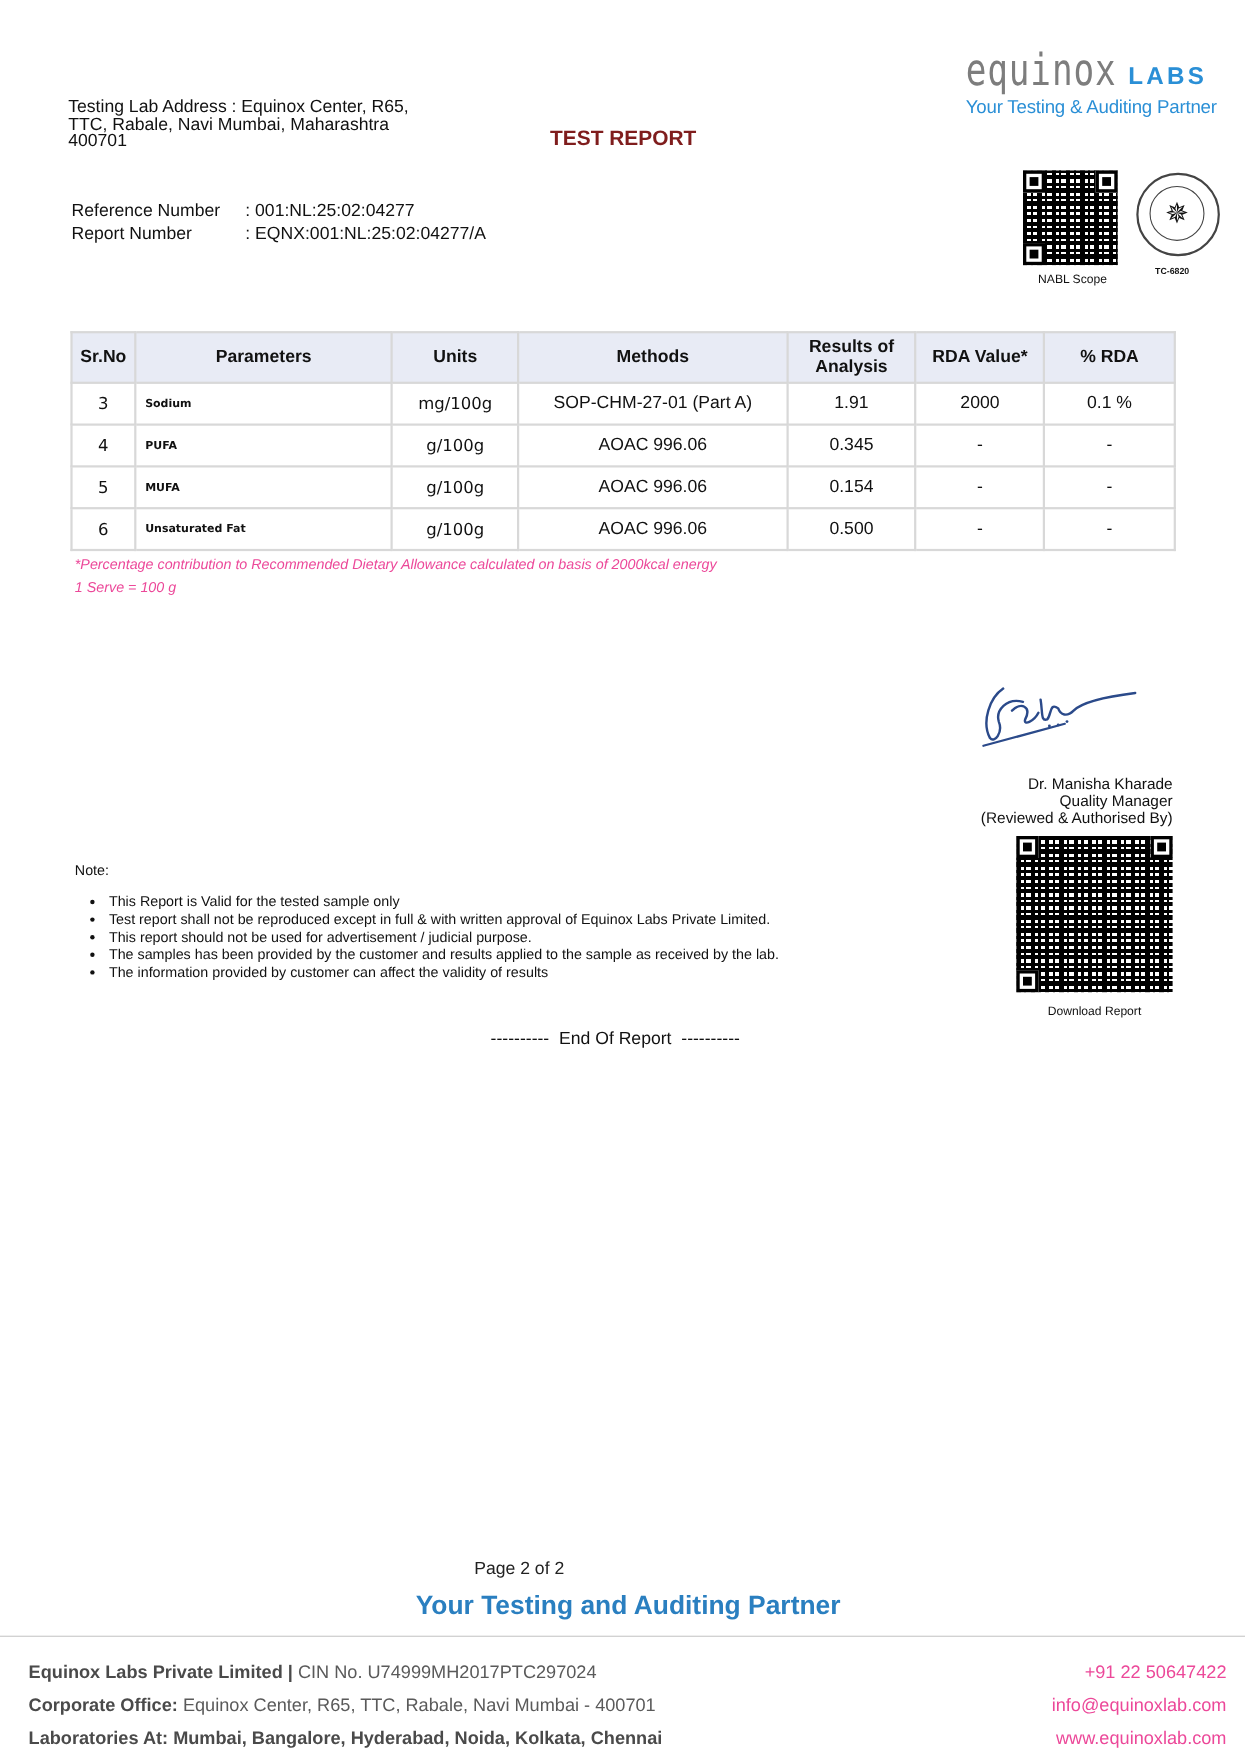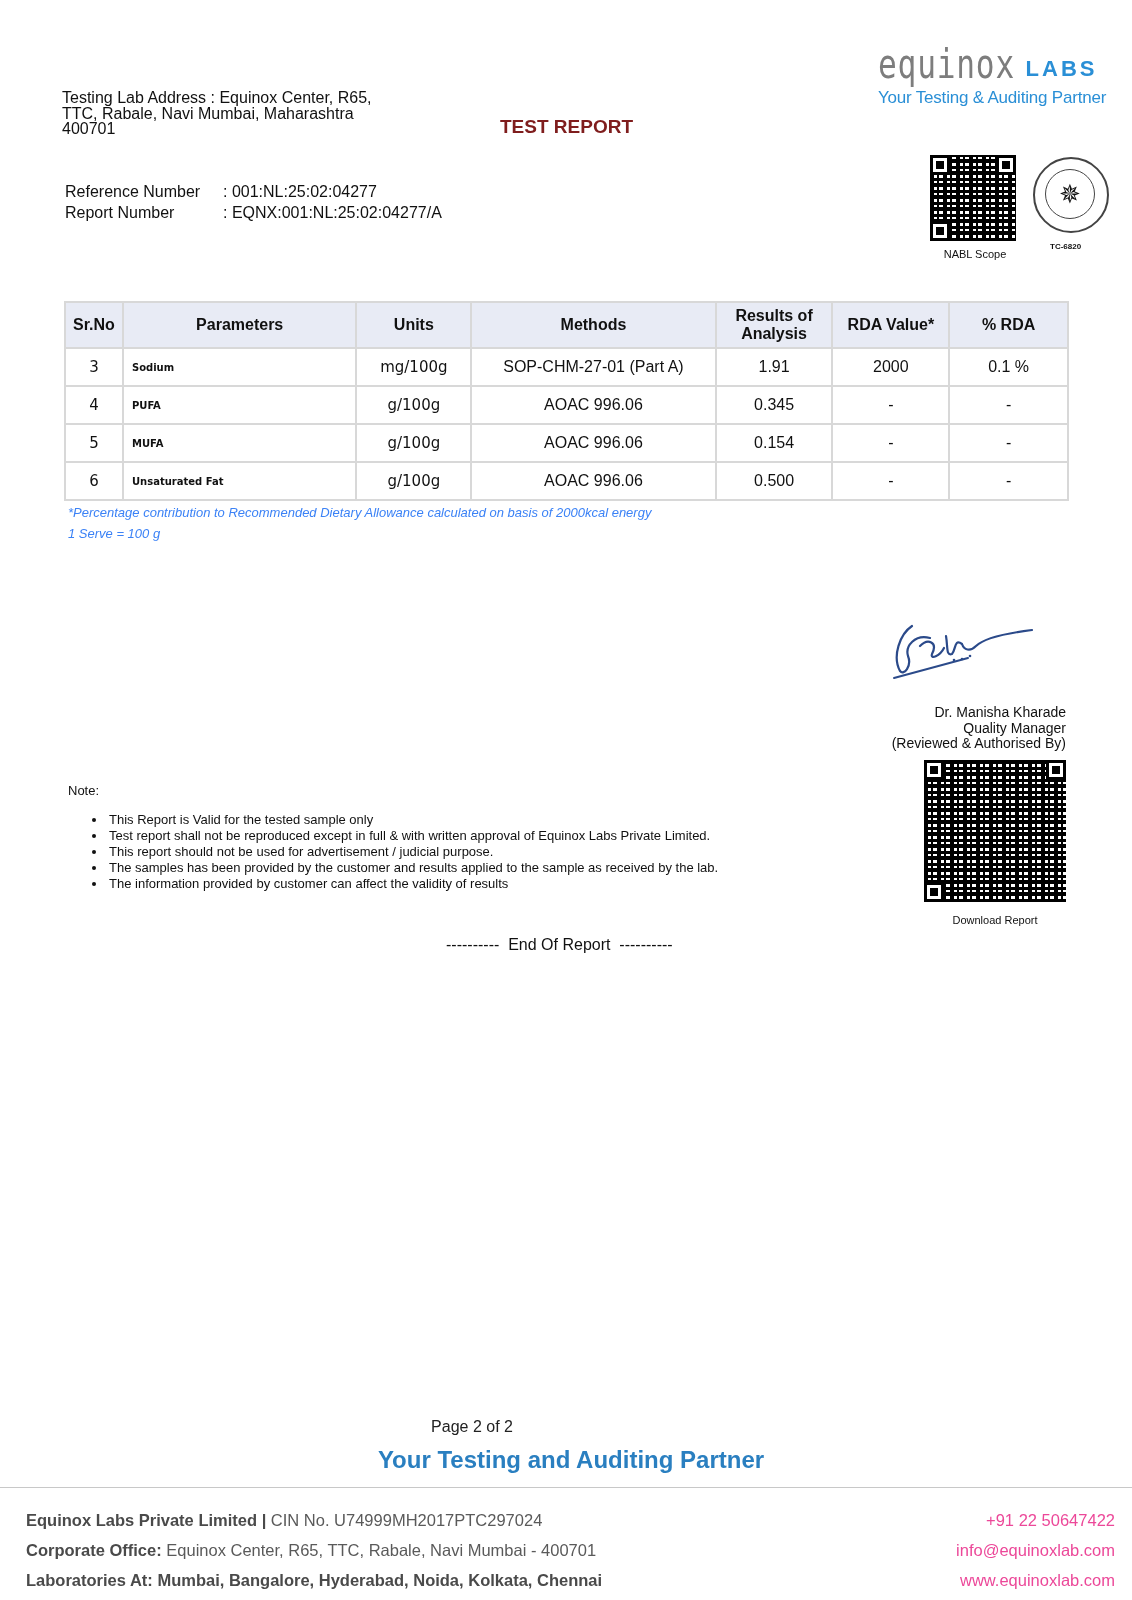--- a/index.html
+++ b/index.html
@@ -26,26 +26,26 @@
                 display:flex; align-items:center; justify-content:center; font-size:26px; color:#111; }
   .meta { left:65px; top:181px; font-size:16px; line-height:21px; color:#111; }
   .meta .row { display:flex; }
   .meta .k { width:158px; }
   table.results { position:absolute; left:64px; top:301px; width:1005px; border-collapse:collapse; }
   table.results th, table.results td { border:2px solid #d8d8d8; height:36px; padding:0; font-size:16px; }
   table.results th { background:#e8ebf5; font-weight:bold; height:44px; line-height:18px; }
   table.results td { text-align:center; color:#111; }
   table.results td.param { text-align:left; padding-left:8px; font-family:"DejaVu Sans", sans-serif; font-size:10px;font-weight:bold; }
   table.results td.srno, table.results td.unit { font-family:"DejaVu Sans", sans-serif; font-size:15px; }
-  .footnote { left:68px; top:502px; font-size:13px; font-style:italic; line-height:21px; color:#3b82f6; }
+  .footnote { left:68px; top:502px; font-size:13px; font-style:italic; line-height:21px; color:#ec4899; }
   .signature { left:890px; top:616px; }
   .signer { right:66px; top:705px; text-align:right; font-size:14px; line-height:15.5px; color:#111; }
   .note-h { left:68px; top:783px; font-size:13px; color:#111; }
   .notes { left:78px; top:812px; font-size:13px; line-height:16px; margin:0; padding-left:19px; color:#111; }
-  .notes li { padding-left:2px;margin-left:10px; }
+  .notes li { padding-left:2px; }
   .eor { left:446px; top:936px; font-size:16px; color:#111; white-space:pre; }
   .page { left:0; width:944px; top:1418px; text-align:center; font-size:16px; color:#222; }
   .foot-tag { left:0; width:1142px; top:1446px; text-align:center; font-size:24px; font-weight:bold; color:#2a7fc0; }
   .rule { left:0; top:1487px; width:1132px; height:1px; background:#c8c8c8; }
   .foot-l { left:26px; top:1505px; font-size:16.5px; line-height:30px; color:#5a5a5a; }
   .foot-l b { color:#4a4a4a; }
   .foot-r { right:17px; top:1505px; font-size:16.5px; line-height:30px; color:#ec4899; text-align:right; }
 </style>
 </head>
 <body>

